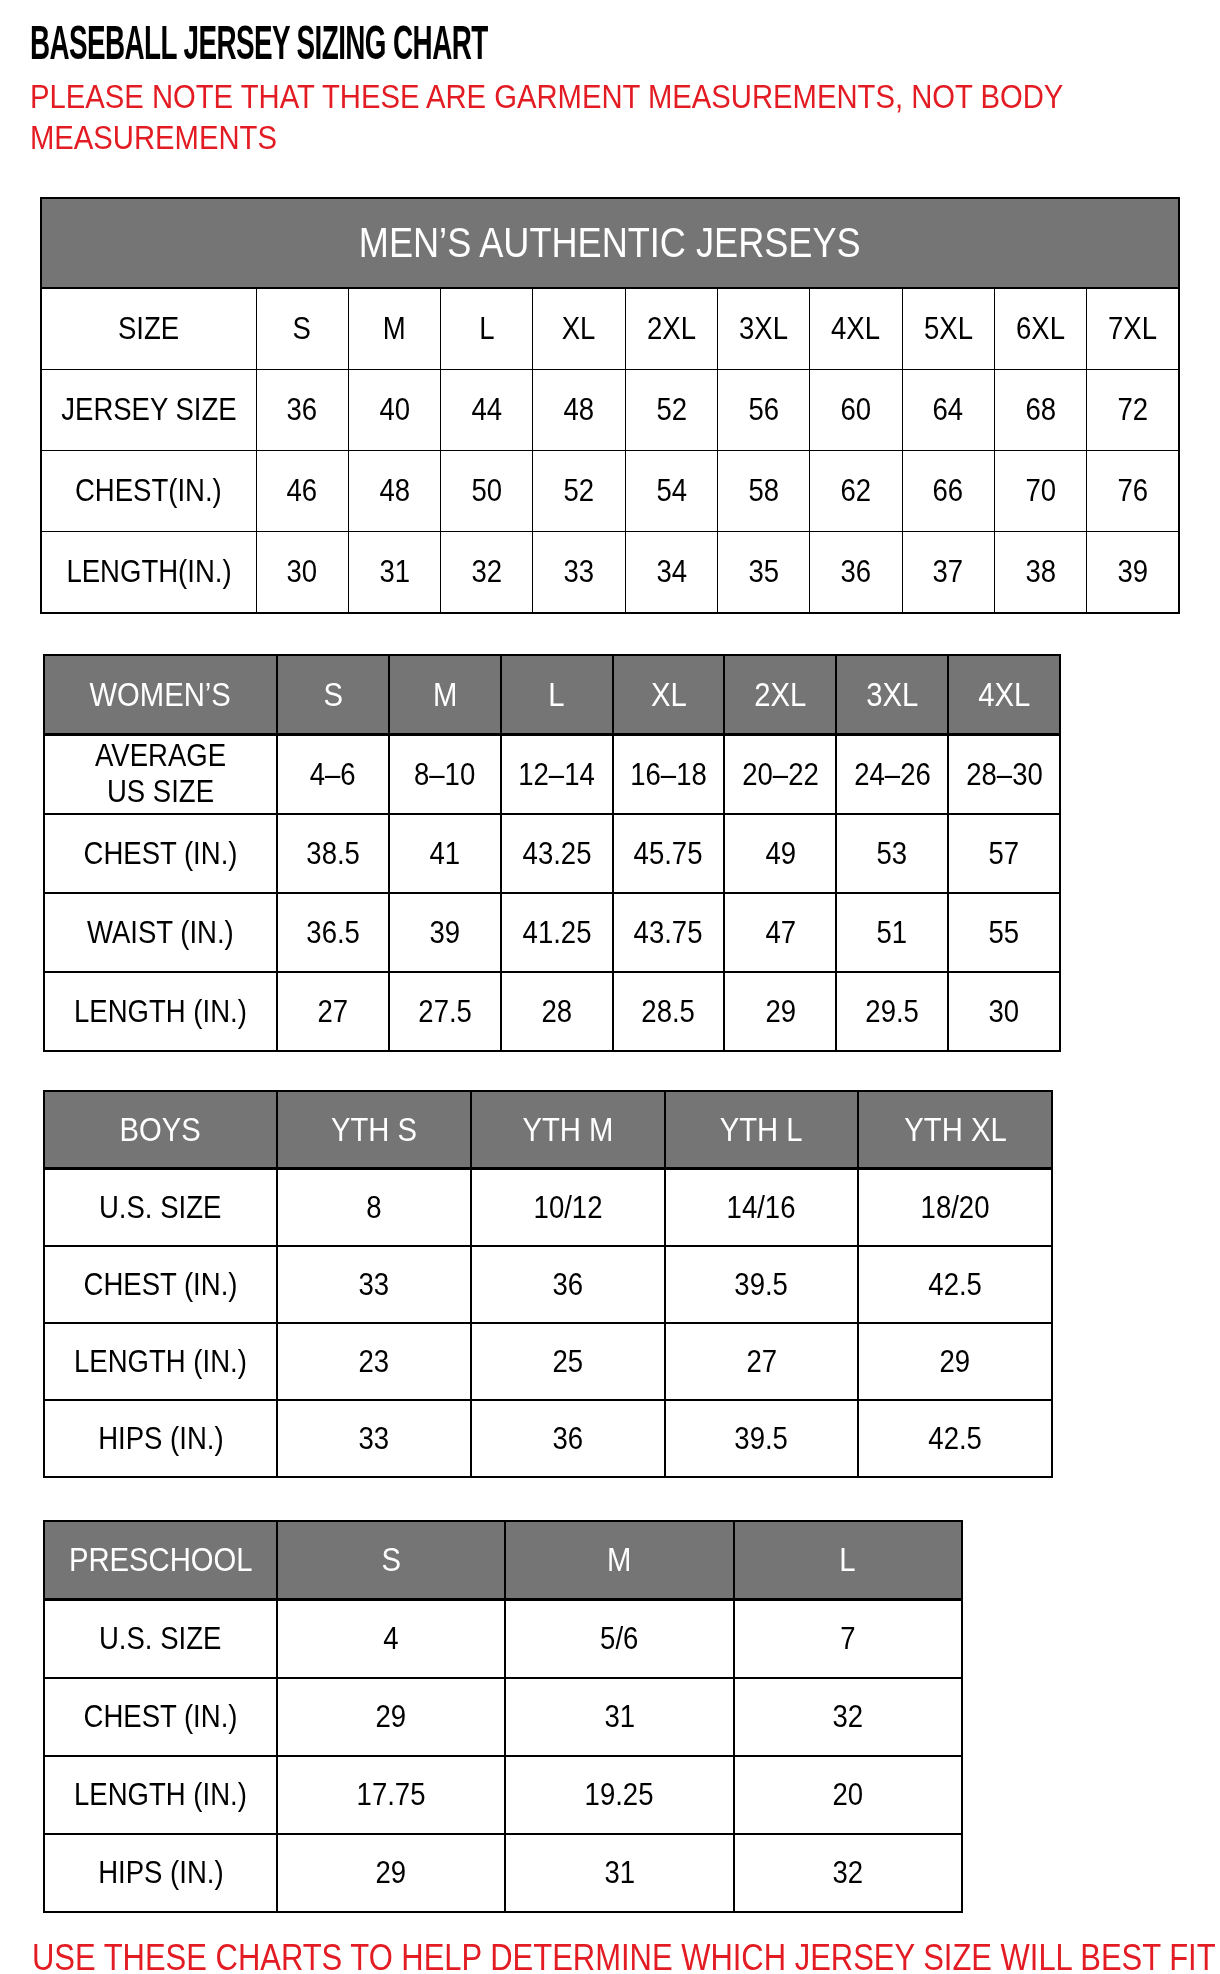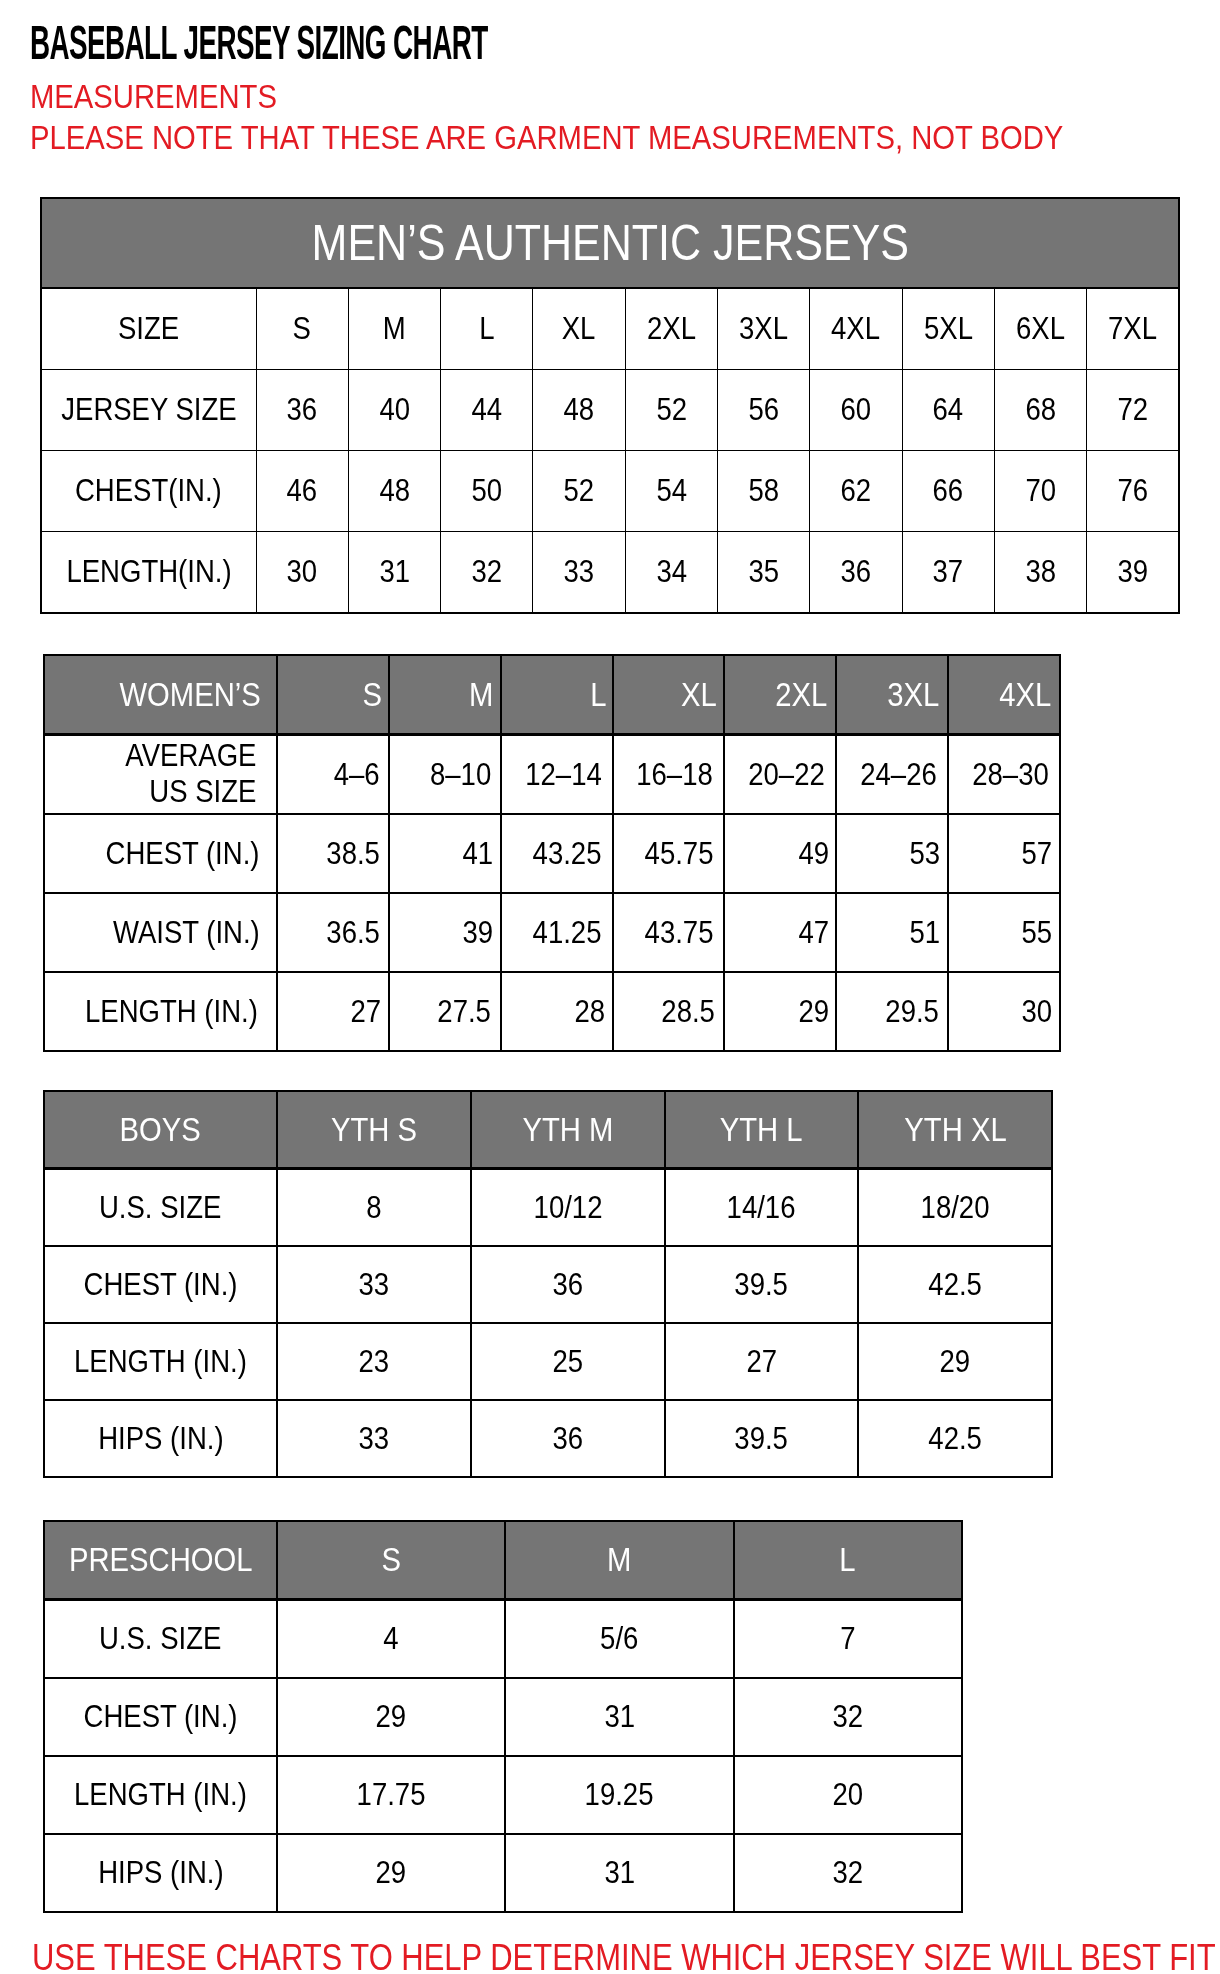--- a/index.html
+++ b/index.html
@@ -50,53 +50,53 @@
     font-size:32px;
     padding:0 4px;
     overflow:hidden;
   }
 
   
   #mens{width:1140px;margin:0 0 40px 10px;}
   #mens td{border-width:1px;height:80px;}
   #mens tr.ghead td{
     height:88px;background:var(--gray);color:var(--graytext);
-    font-size:50px;border-bottom:2px solid var(--border);
+    font-size:42px;border-bottom:2px solid var(--border);
   }
   #mens col.labelcol{width:215px;}
 
   
   .grp col.labelcol{width:233px;}
   .grp tr.hrow td{
     background:var(--gray);color:var(--graytext);
     font-size:34px;border-bottom:3px solid var(--border);
   }
   #womens{width:1018px;margin:0 0 38px 13px;}
-  #womens td{height:77px;text-align:right;}
+  #womens td{height:77px;}
   #boys{width:1010px;margin:0 0 42px 13px;}
   #boys td{height:75px;}
   #preschool{width:920px;margin:0 0 24px 13px;}
   #preschool td{height:76px;}
 
   .footer-note{
     color:var(--red);
     font-size:36px;
     margin:0 0 8px 2px;
   }
 </style>
 </head>
 <body>
 
 <div class="page">
 
   <h1><span class="cx ox">BASEBALL JERSEY SIZING CHART</span></h1>
 
   <div class="note">
+    <div><span class="cx ox">PLEASE NOTE THAT THESE ARE GARMENT MEASUREMENTS, NOT BODY</span></div>
     <div><span class="cx ox">MEASUREMENTS</span></div>
-    <div><span class="cx ox">PLEASE NOTE THAT THESE ARE GARMENT MEASUREMENTS, NOT BODY</span></div>
   </div>
 
   <table id="mens">
     <colgroup>
         <col class="labelcol">
         <col span="10">
       </colgroup>
     <tbody>
         <tr class="ghead">
           <td colspan="11"><span class="cx">MEN’S AUTHENTIC JERSEYS</span></td>

